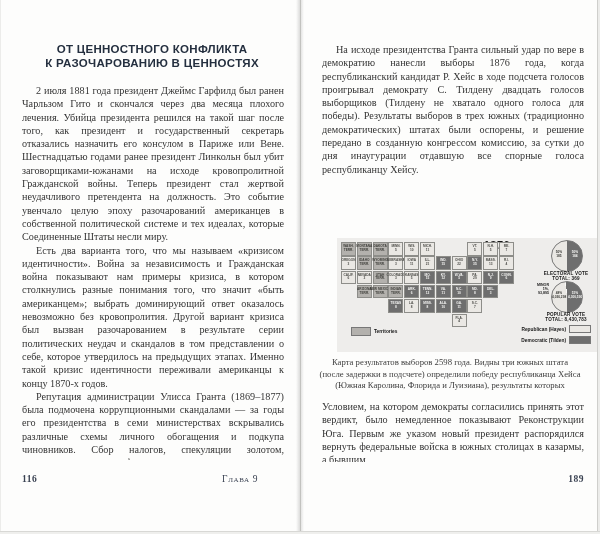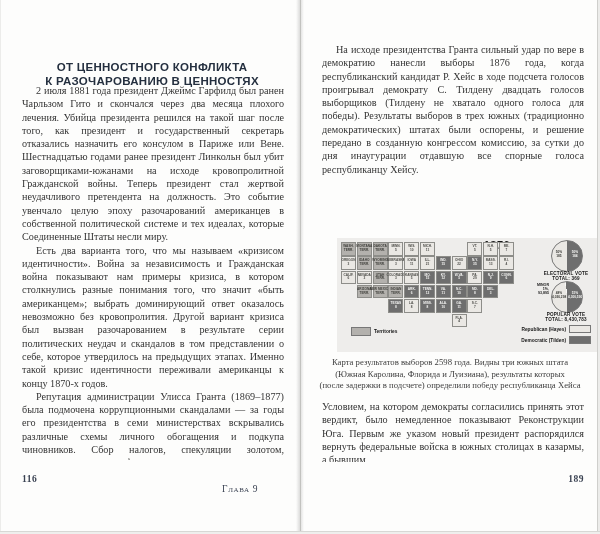--- a/index.html
+++ b/index.html
@@ -13,33 +13,33 @@
   .gutter{position:absolute;top:0;left:296px;width:8px;height:100%;
           background:linear-gradient(to right, rgba(0,0,0,0), rgba(120,120,120,.25) 50%, rgba(0,0,0,0));}
   .gutter-line{position:absolute;top:0;left:300px;width:1px;height:100%;background:#c2c2bf;}
 
   .page{position:absolute;top:0;width:300px;height:534px;}
   .page-left{left:0;}
   .page-right{left:300px;}
 
   .heading{position:absolute;top:42px;left:20px;width:264px;text-align:center;
            font-family:"Liberation Sans", sans-serif;font-weight:bold;font-size:11.5px;
-           line-height:14px;letter-spacing:.3px;color:#242f3f;margin-top:18px;}
+           line-height:14px;letter-spacing:.3px;color:#242f3f;}
   .heading span{display:block;}
 
   .body-text{position:absolute;left:22px;width:262px;font-size:10.2px;line-height:13.3px;
              text-align:justify;overflow:hidden;}
   .body-left{top:84px;height:376px;}
   .body-right-top{top:43px;height:188px;}
   .body-right-bottom{top:400px;height:62px;}
   .body-text p{margin:0;text-indent:14px;}
   .body-text p.no-indent{text-indent:0;}
 
   .footer{position:absolute;top:474px;left:22px;width:262px;display:flex;align-items:flex-start;
-          color:#3a4252;font-size:9.5px;flex-direction:column;}
+          color:#3a4252;font-size:9.5px;}
   .pagenum{font-weight:600;letter-spacing:.5px;}
   .running{font-variant:small-caps;letter-spacing:.6px;}
   .footer-left .running{margin-left:auto;margin-right:26px;}
   .footer-right .running{margin-right:auto;}
   .footer-right .pagenum{margin-left:auto;}
 
   
   .map-panel{position:absolute;left:37px;top:238px;width:260px;height:114px;background:#eeedeb;
              font-family:"Liberation Sans", sans-serif;}
   .map-title{position:absolute;left:128px;top:1px;width:64px;text-align:center;
@@ -341,22 +341,22 @@
         <span class="swatch sw-dem"></span>
       </div>
       <div class="legend-row lg-ter">
         <span class="swatch sw-ter"></span>
         <span>Territories</span>
       </div>
     </div>
 
     <div class="map-caption">
       <span>Карта результатов выборов 2598 года. Видны три южных штата</span>
+      <span>(после задержки в подсчете) определили победу республиканца Хейса</span>
       <span>(Южная Каролина, Флорида и Луизиана), результаты которых</span>
-      <span>(после задержки в подсчете) определили победу республиканца Хейса</span>
     </div>
 
     <div class="body-text body-right-bottom">
       <p class="no-indent">Условием, на котором демократы согласились принять этот вердикт, было немедленное показывают Реконструкции Юга. Первым же указом новый президент распорядился вернуть федеральные войска в южных столицах в казармы, а бывшим</p>
     </div>
 
     <div class="footer footer-right">
       <span class="pagenum">189</span>
     </div>
   </div>

